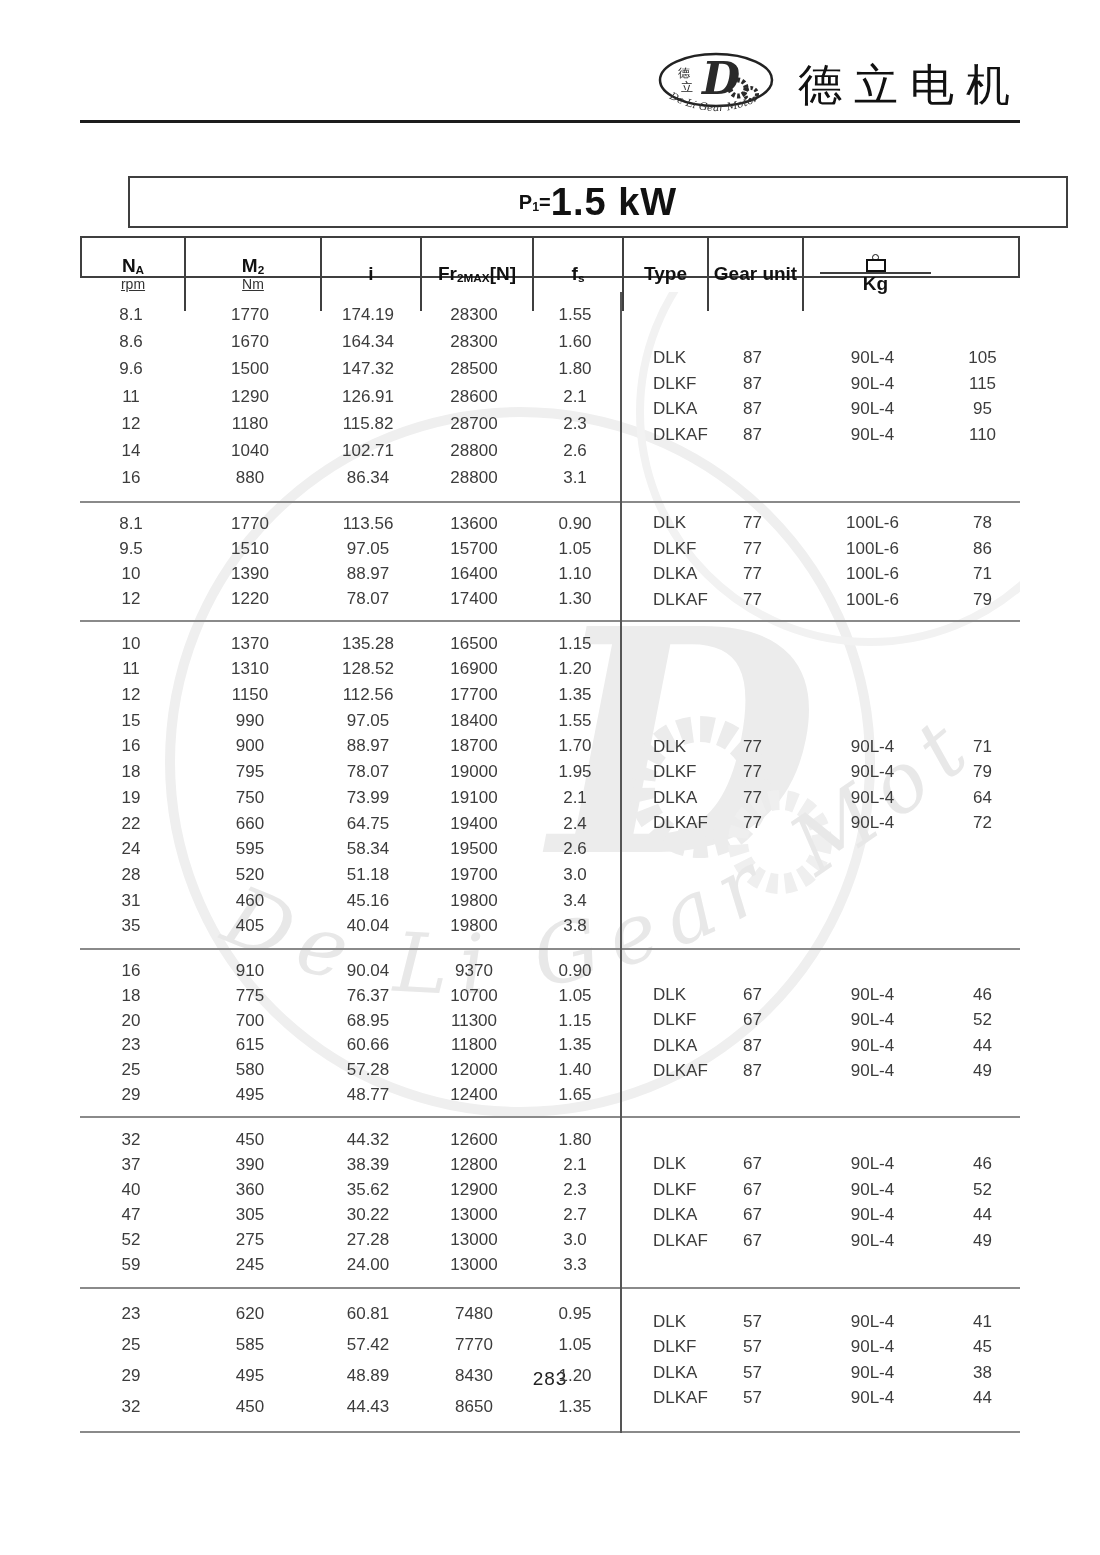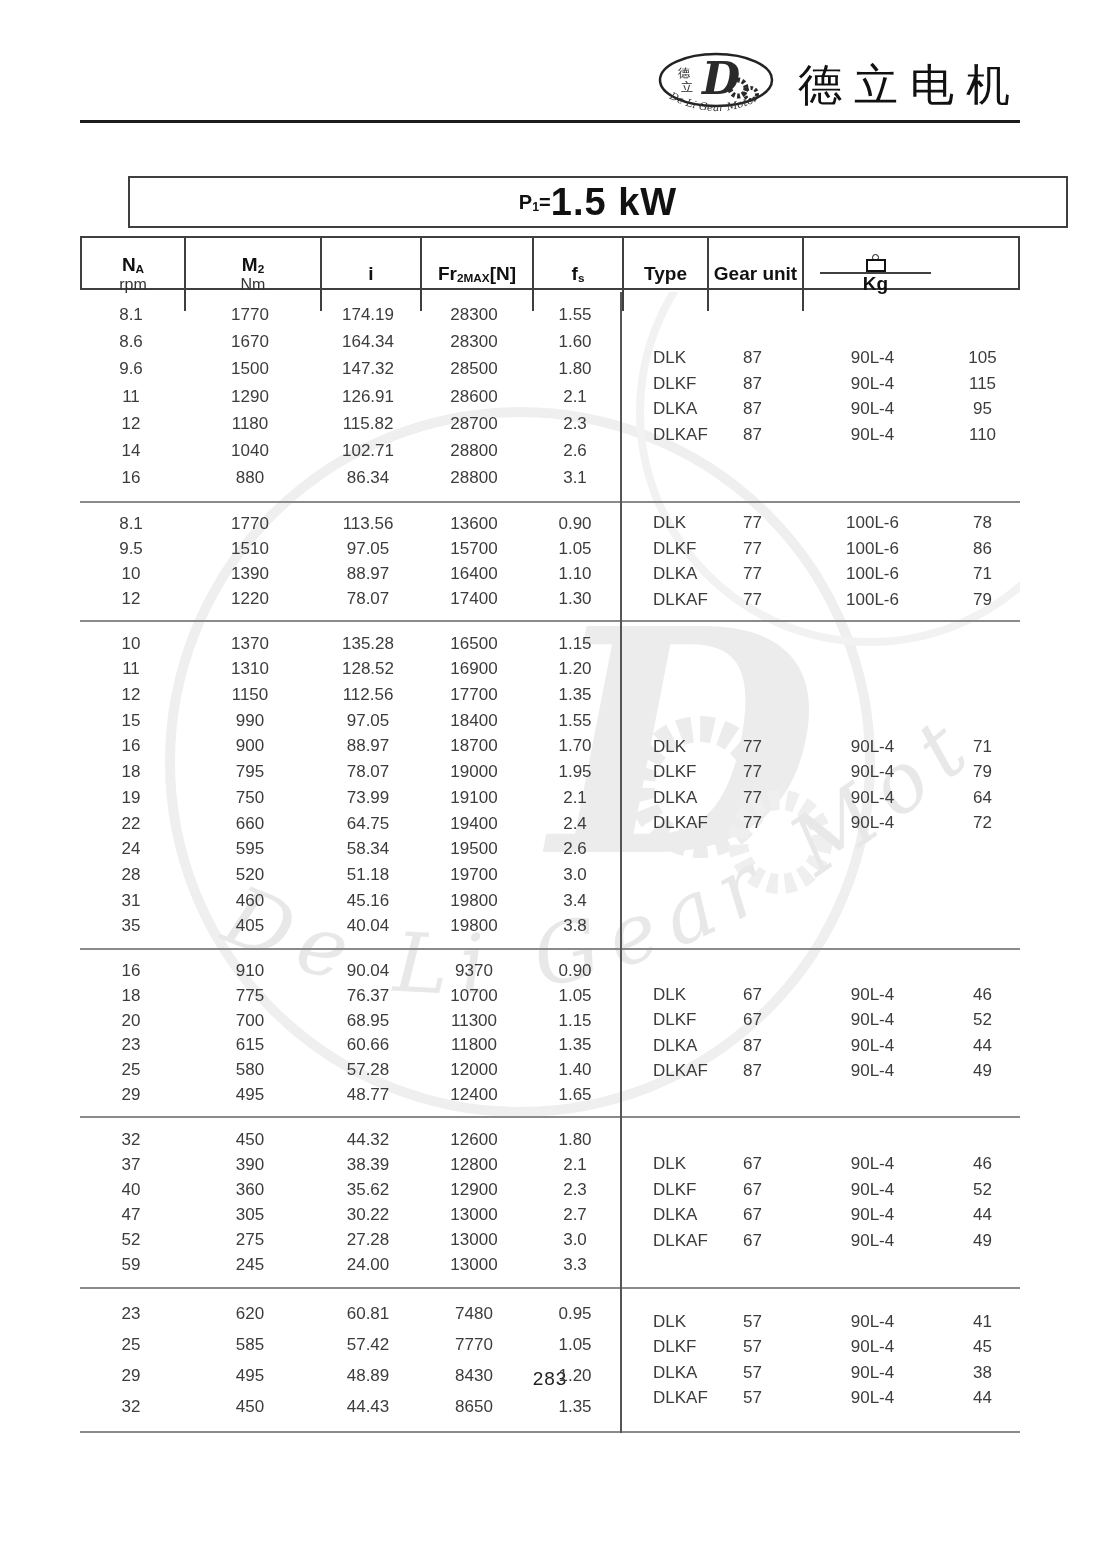--- a/index.html
+++ b/index.html
@@ -14,26 +14,26 @@
   .top-rule { position:absolute; top:120px; left:80px; width:940px; height:3px; background:#1c1c1c; }
 
   
   .title-box { position:absolute; top:176px; left:86px; width:940px; height:52px; border:2px solid #3f3f3f;
                display:flex; align-items:center; justify-content:center; color:#111;margin-left:42px; }
   .title-p { font-size:20px; font-weight:bold; }
   .title-p sub, .h-main sub { font-size:0.62em; vertical-align:baseline; position:relative; top:0.18em; }
   .title-value { font-size:38px; font-weight:bold; letter-spacing:1px; }
 
   
-  .header-row { position:absolute; top:236px; left:80px; width:940px; height:54px; border:2px solid #3f3f3f;
+  .header-row { position:absolute; top:236px; left:80px; width:940px; height:42px; border:2px solid #3f3f3f;
                 display:grid; grid-template-columns:102px 136px 100px 112px 90px 85px 95px 145px 1fr; }
   .hcell { border-left:2px solid #3f3f3f; display:flex; flex-direction:column; align-items:center; justify-content:center; }
   .hcell:first-child { border-left:none; }
   .h-main { font-size:19px; font-weight:bold; color:#111; line-height:1.1; }
-  .h-unit { font-size:16px; color:#333; line-height:1.1; }
+  .h-unit { font-size:14px; color:#333; line-height:1.1;text-decoration:underline; }
   .hcell.kg { padding:16px; justify-content:stretch; }
   .kg-top { width:100%; flex:1; display:flex; align-items:center; justify-content:center; border-bottom:2px solid #3f3f3f; }
   .kg-icon { position:relative; width:20px; height:18px; }
   .kg-knob { position:absolute; top:0; left:6.5px; width:7px; height:7px; border:1.5px solid #111; border-radius:50%; background:#fff; }
   .kg-body { position:absolute; top:5px; left:0; width:20px; height:13px; border:2px solid #111; background:#fff; }
   .kg-bottom { width:100%; flex:1; display:flex; align-items:center; justify-content:center; }
 
   
   .data-area { position:absolute; top:292px; left:80px; width:940px; height:1141px; }
   .watermark { position:absolute; inset:0; z-index:0; pointer-events:none; }

